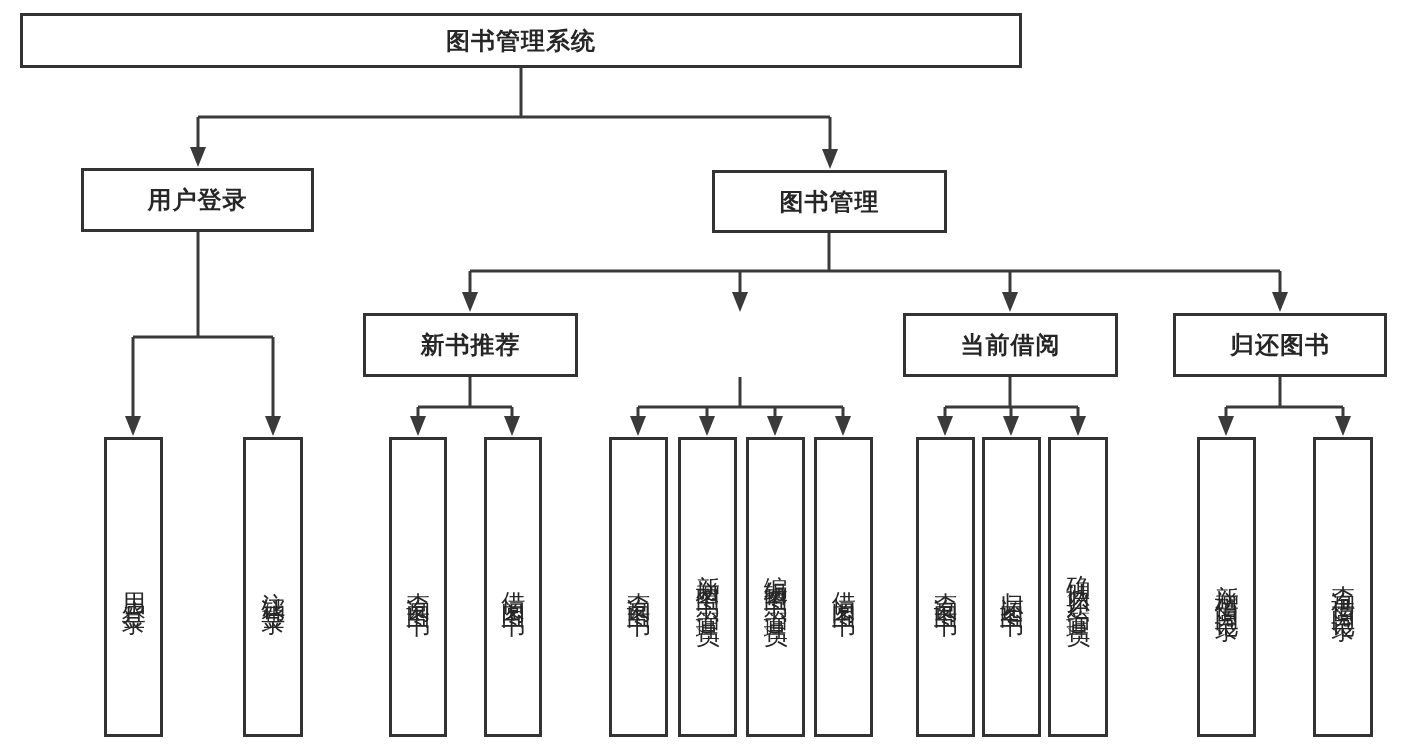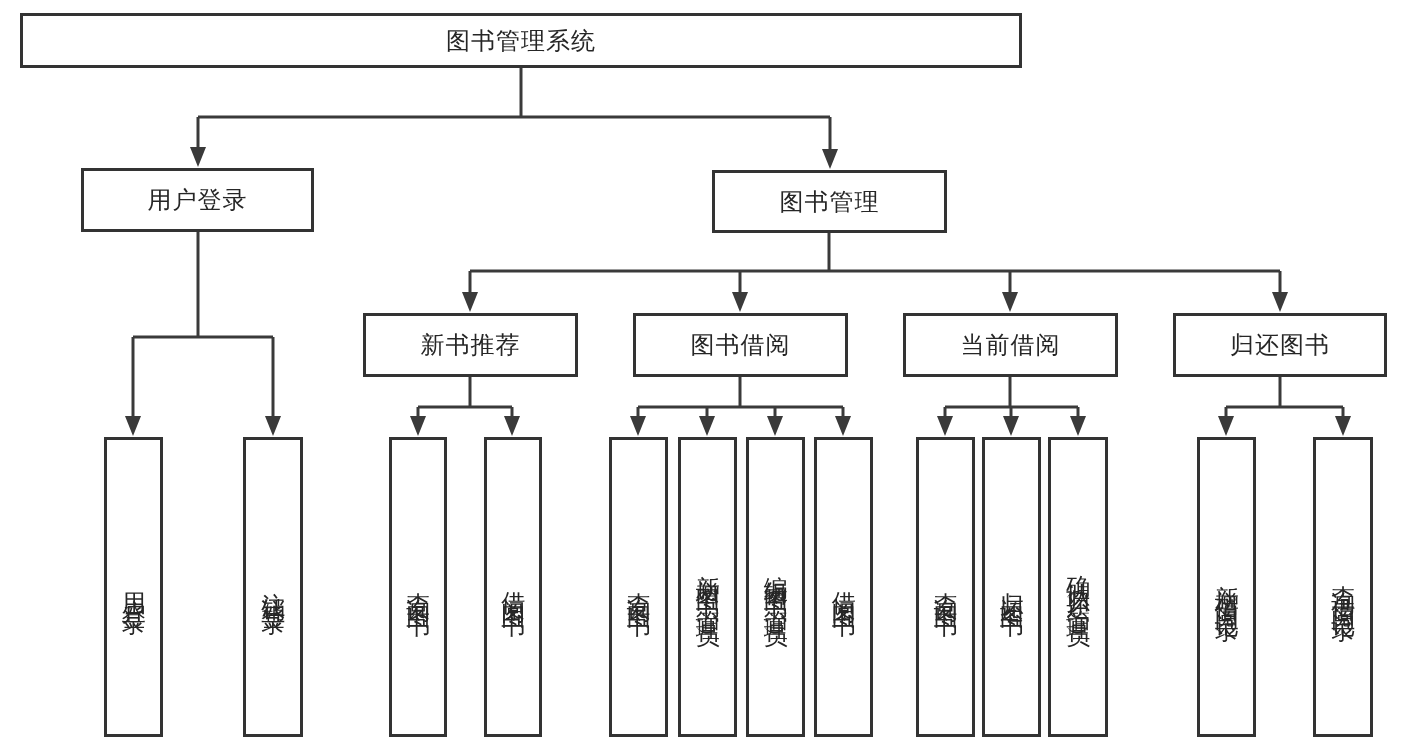--- a/index.html
+++ b/index.html
@@ -21,20 +21,21 @@
     display: flex;
     align-items: center;
     justify-content: center;
     z-index: 2;
   }
   .hlabel {
     font-size: 24px;
     letter-spacing: 1px;
     white-space: nowrap;
     color: #262626;
+    font-weight: bold;
   }
   .vlabel {
     writing-mode: vertical-rl;
     text-orientation: mixed;
     font-size: 24px;
     letter-spacing: 7px;
     line-height: 1.1;
     color: #262626;
   }
   .watermark {
@@ -127,23 +128,20 @@
   <div class="node" style="left:81px; top:168px; width:233px; height:64px;">
     <span class="hlabel">用户登录</span>
   </div>
   <div class="node" style="left:363px; top:313px; width:215px; height:64px;">
     <span class="hlabel">新书推荐</span>
   </div>
 
   <div class="node" style="left:712px; top:170px; width:235px; height:63px;">
     <span class="hlabel">图书管理</span>
   </div>
-  <div class="node" style="left:633px; top:313px; width:215px; height:64px;">
-    <span class="hlabel">图书借阅</span>
-  </div>
   <div class="node" style="left:903px; top:313px; width:215px; height:64px;">
     <span class="hlabel">当前借阅</span>
   </div>
   <div class="node" style="left:1173px; top:313px; width:214px; height:64px;">
     <span class="hlabel">归还图书</span>
   </div>
 
   <div class="node" style="left:104px; top:437px; width:59px; height:300px;">
     <span class="vlabel">用户登录</span>
   </div>

